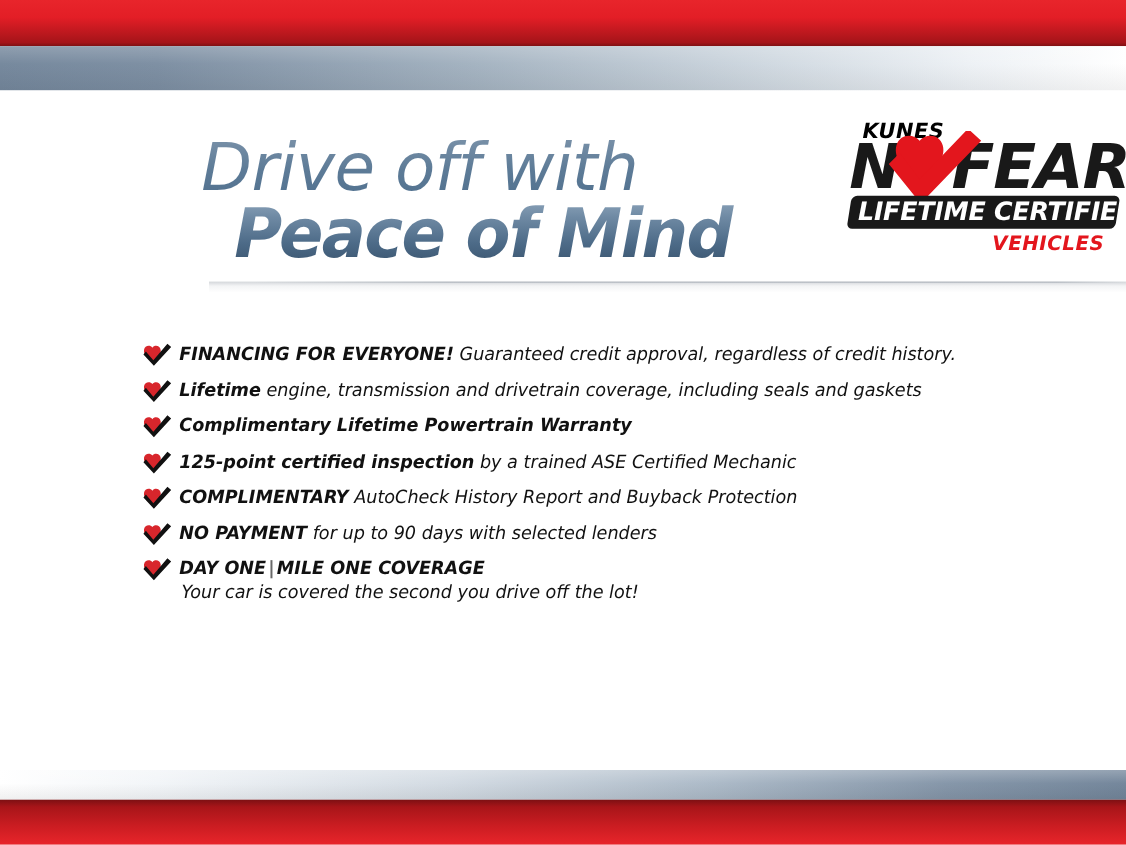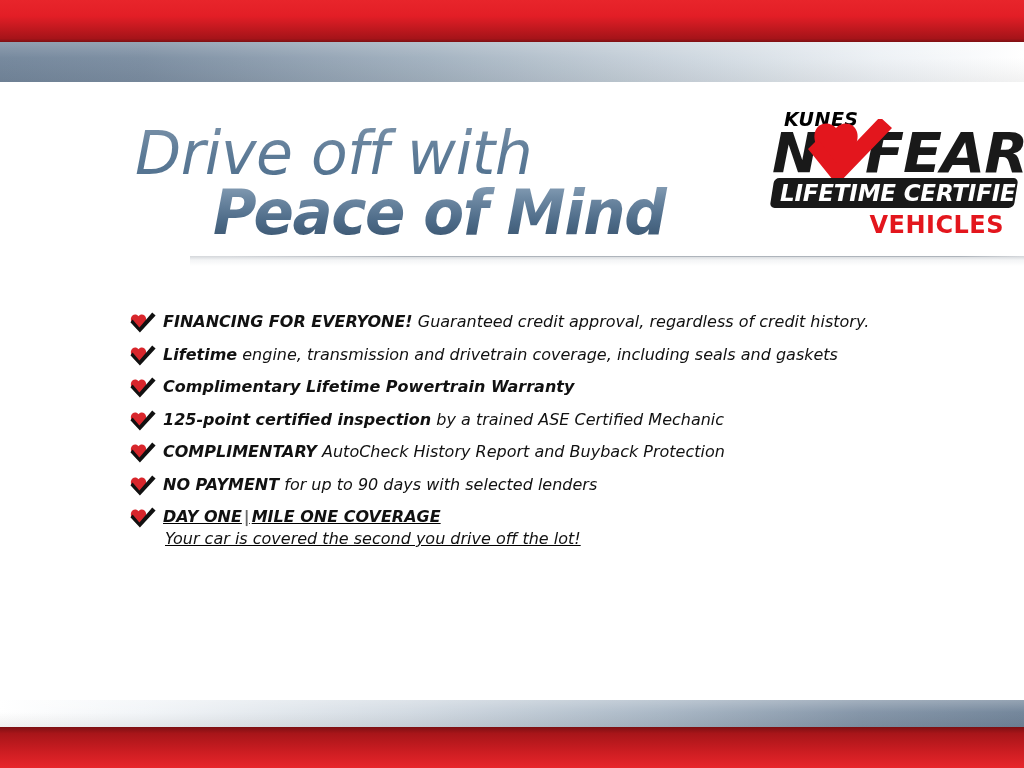--- a/index.html
+++ b/index.html
@@ -89,20 +89,21 @@
     font-weight: 400;
     font-size: 60px;
     line-height: 62px;
     letter-spacing: -0.5px;
     background: linear-gradient(to bottom, #7c93aa 0%, #5d7b97 52%, #50708e 100%);
     -webkit-background-clip: text;
     background-clip: text;
     color: transparent;
     -webkit-text-fill-color: transparent;
     white-space: nowrap;
+    margin-left: 48px;
   }
   .headline-line2 {
     display: block;
     margin-left: 78px;
     margin-top: -4px;
     font-family: "DejaVu Sans", sans-serif;
     font-style: italic;
     font-weight: 700;
     font-size: 62px;
     line-height: 66px;
@@ -187,42 +188,43 @@
     font-weight: 700;
     font-size: 23px;
     letter-spacing: -0.2px;
     color: #ffffff;
     white-space: nowrap;
   }
   .logo-vehicles {
     position: absolute;
     right: 14px; top: 103px;
     font-family: "DejaVu Sans", sans-serif;
-    font-weight: 700;
-    font-size: 24px;
+    font-style: italic;
+    font-weight: 700;
+    font-size: 18px;
     letter-spacing: 0.5px;
     color: #e3161d;
     white-space: nowrap;
     margin-left: 12px;
   }
 
   
   .bullets {
     position: absolute;
     left: 130px; top: 308px;
     width: 800px;
   }
   .bullet-row {
     position: relative;
     min-height: 32px;
     padding-left: 33px;
     margin-bottom: 0px;
     height: 32.5px;
   }
-  .bullet-row.tall { height: 54px; text-decoration: underline; }
+  .bullet-row.tall { height: 54px; }
   .bullet-icon {
     position: absolute;
     left: 0px; top: 4px;
     width: 26px; height: 21px;
   }
   .bullet-text {
     font-family: "DejaVu Sans", sans-serif;
     font-size: 16.5px;
     line-height: 23px;
     color: #111111;

